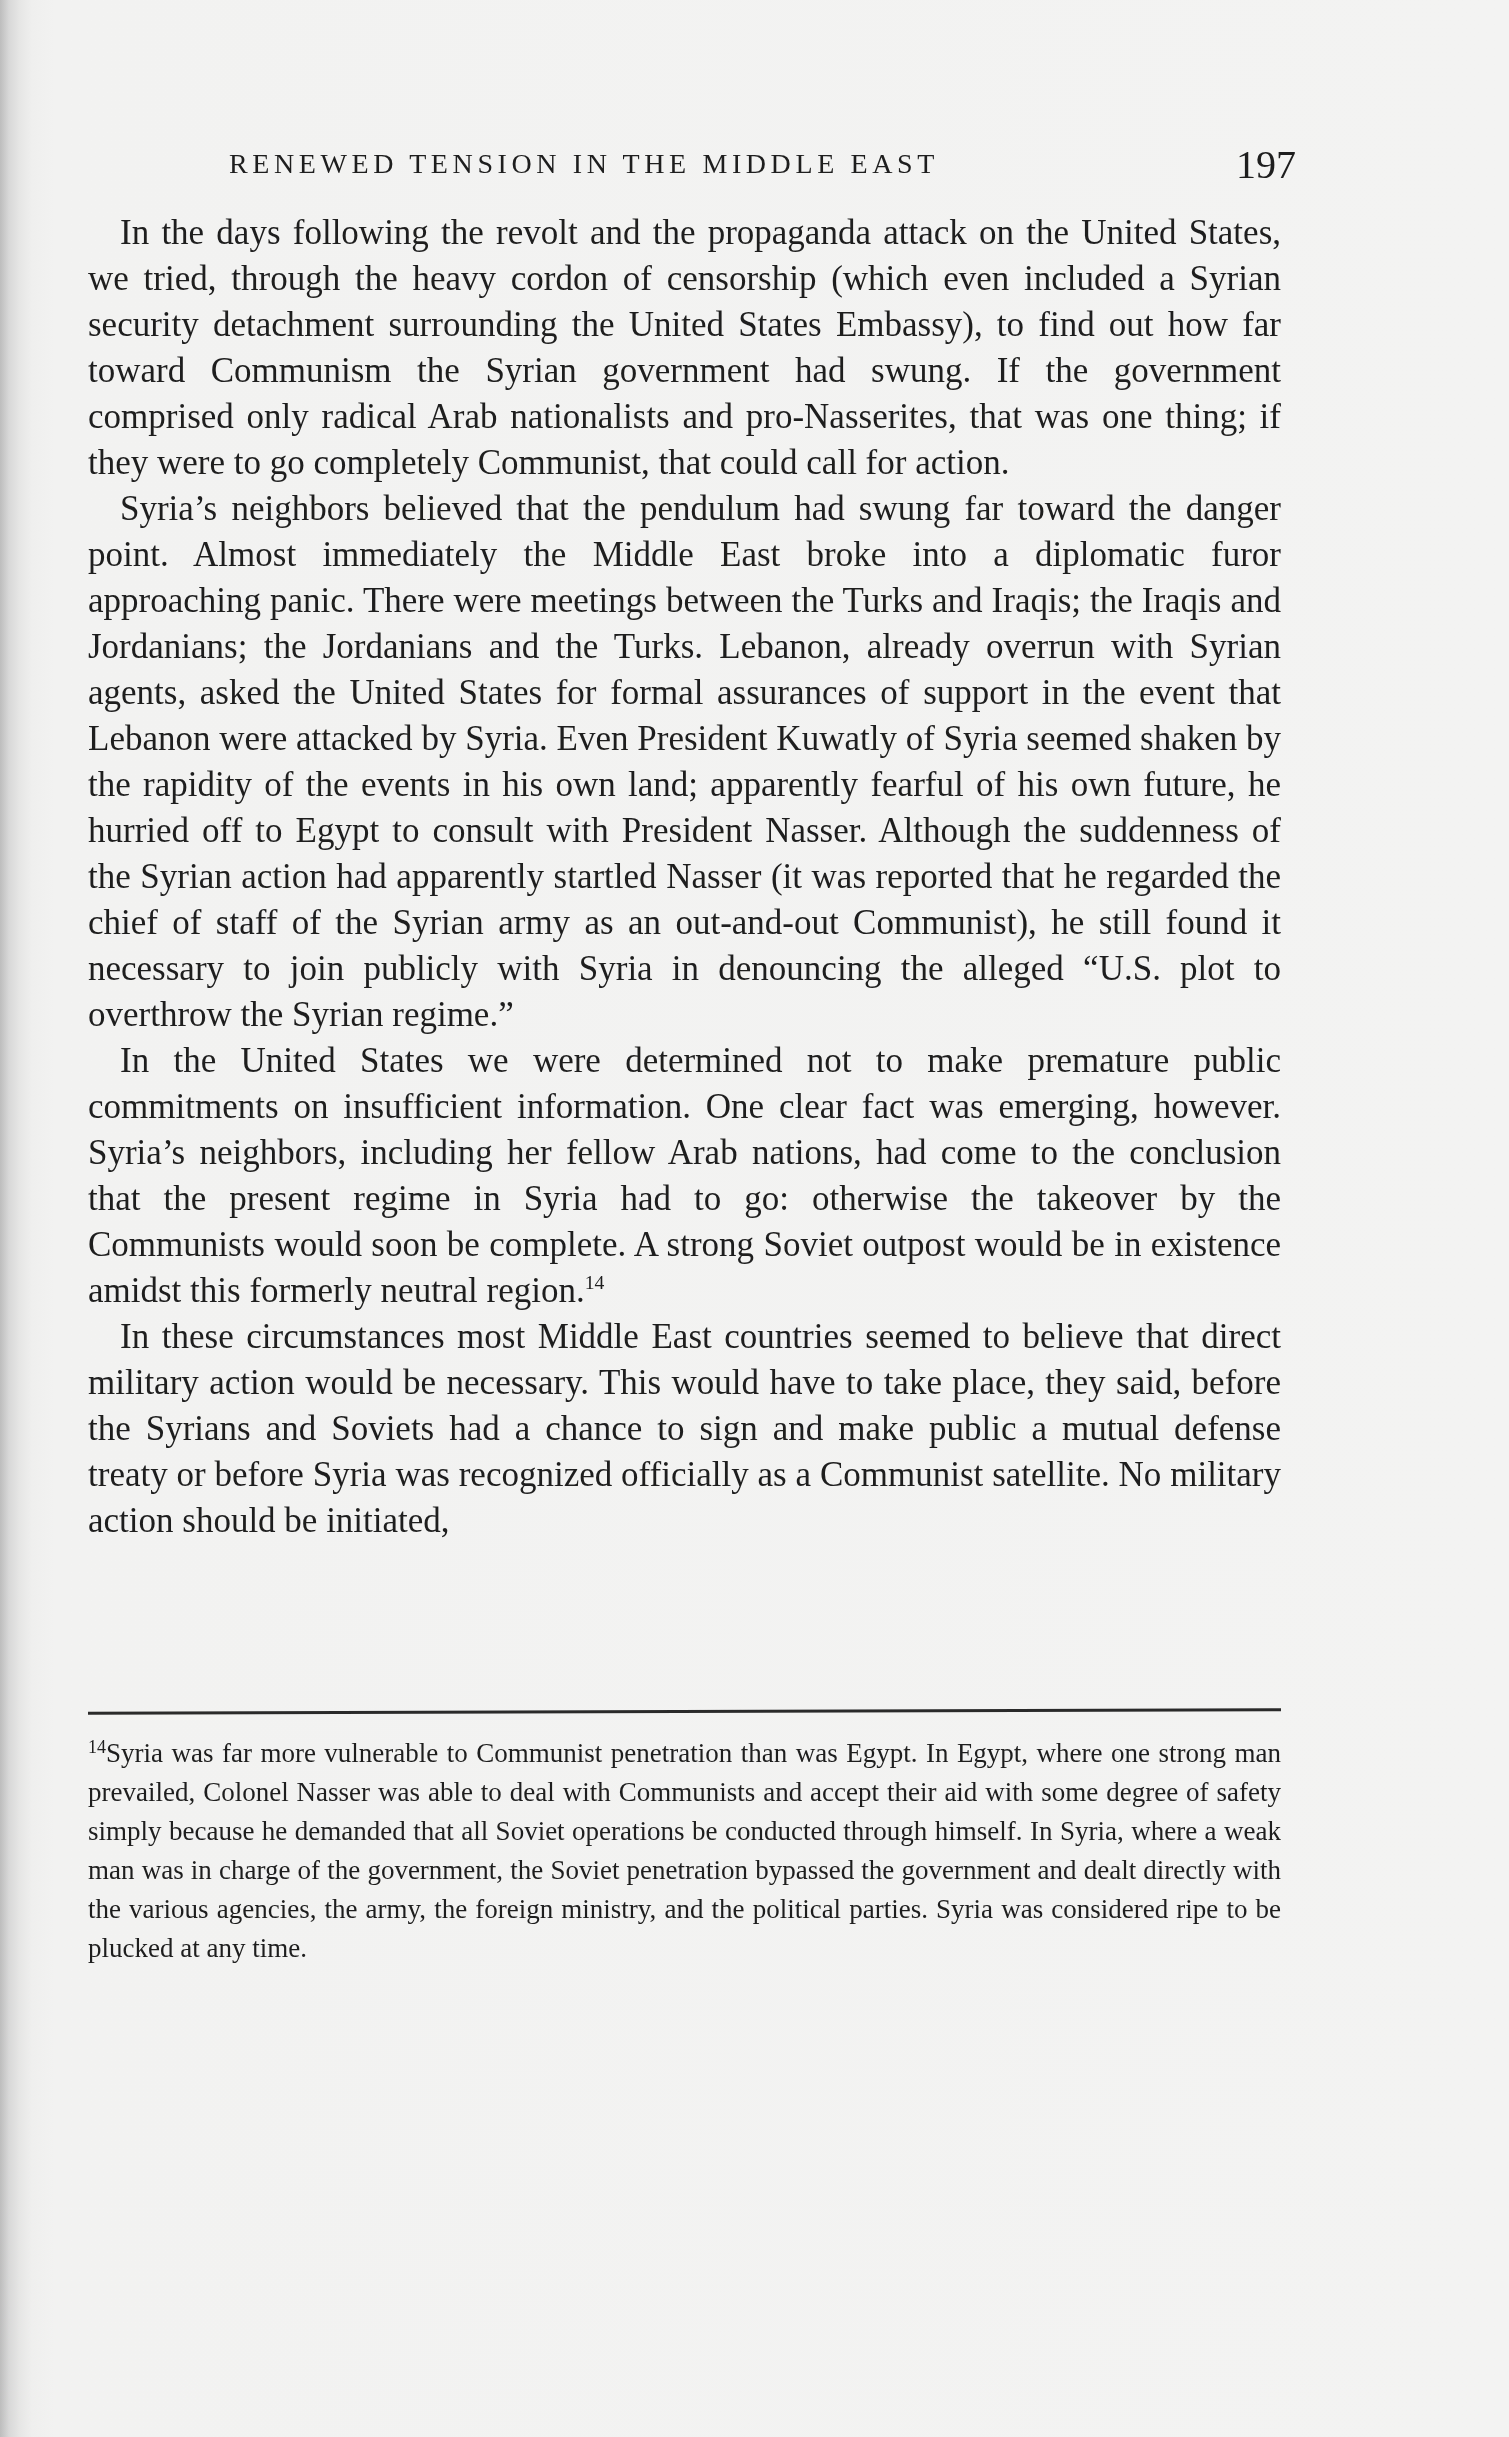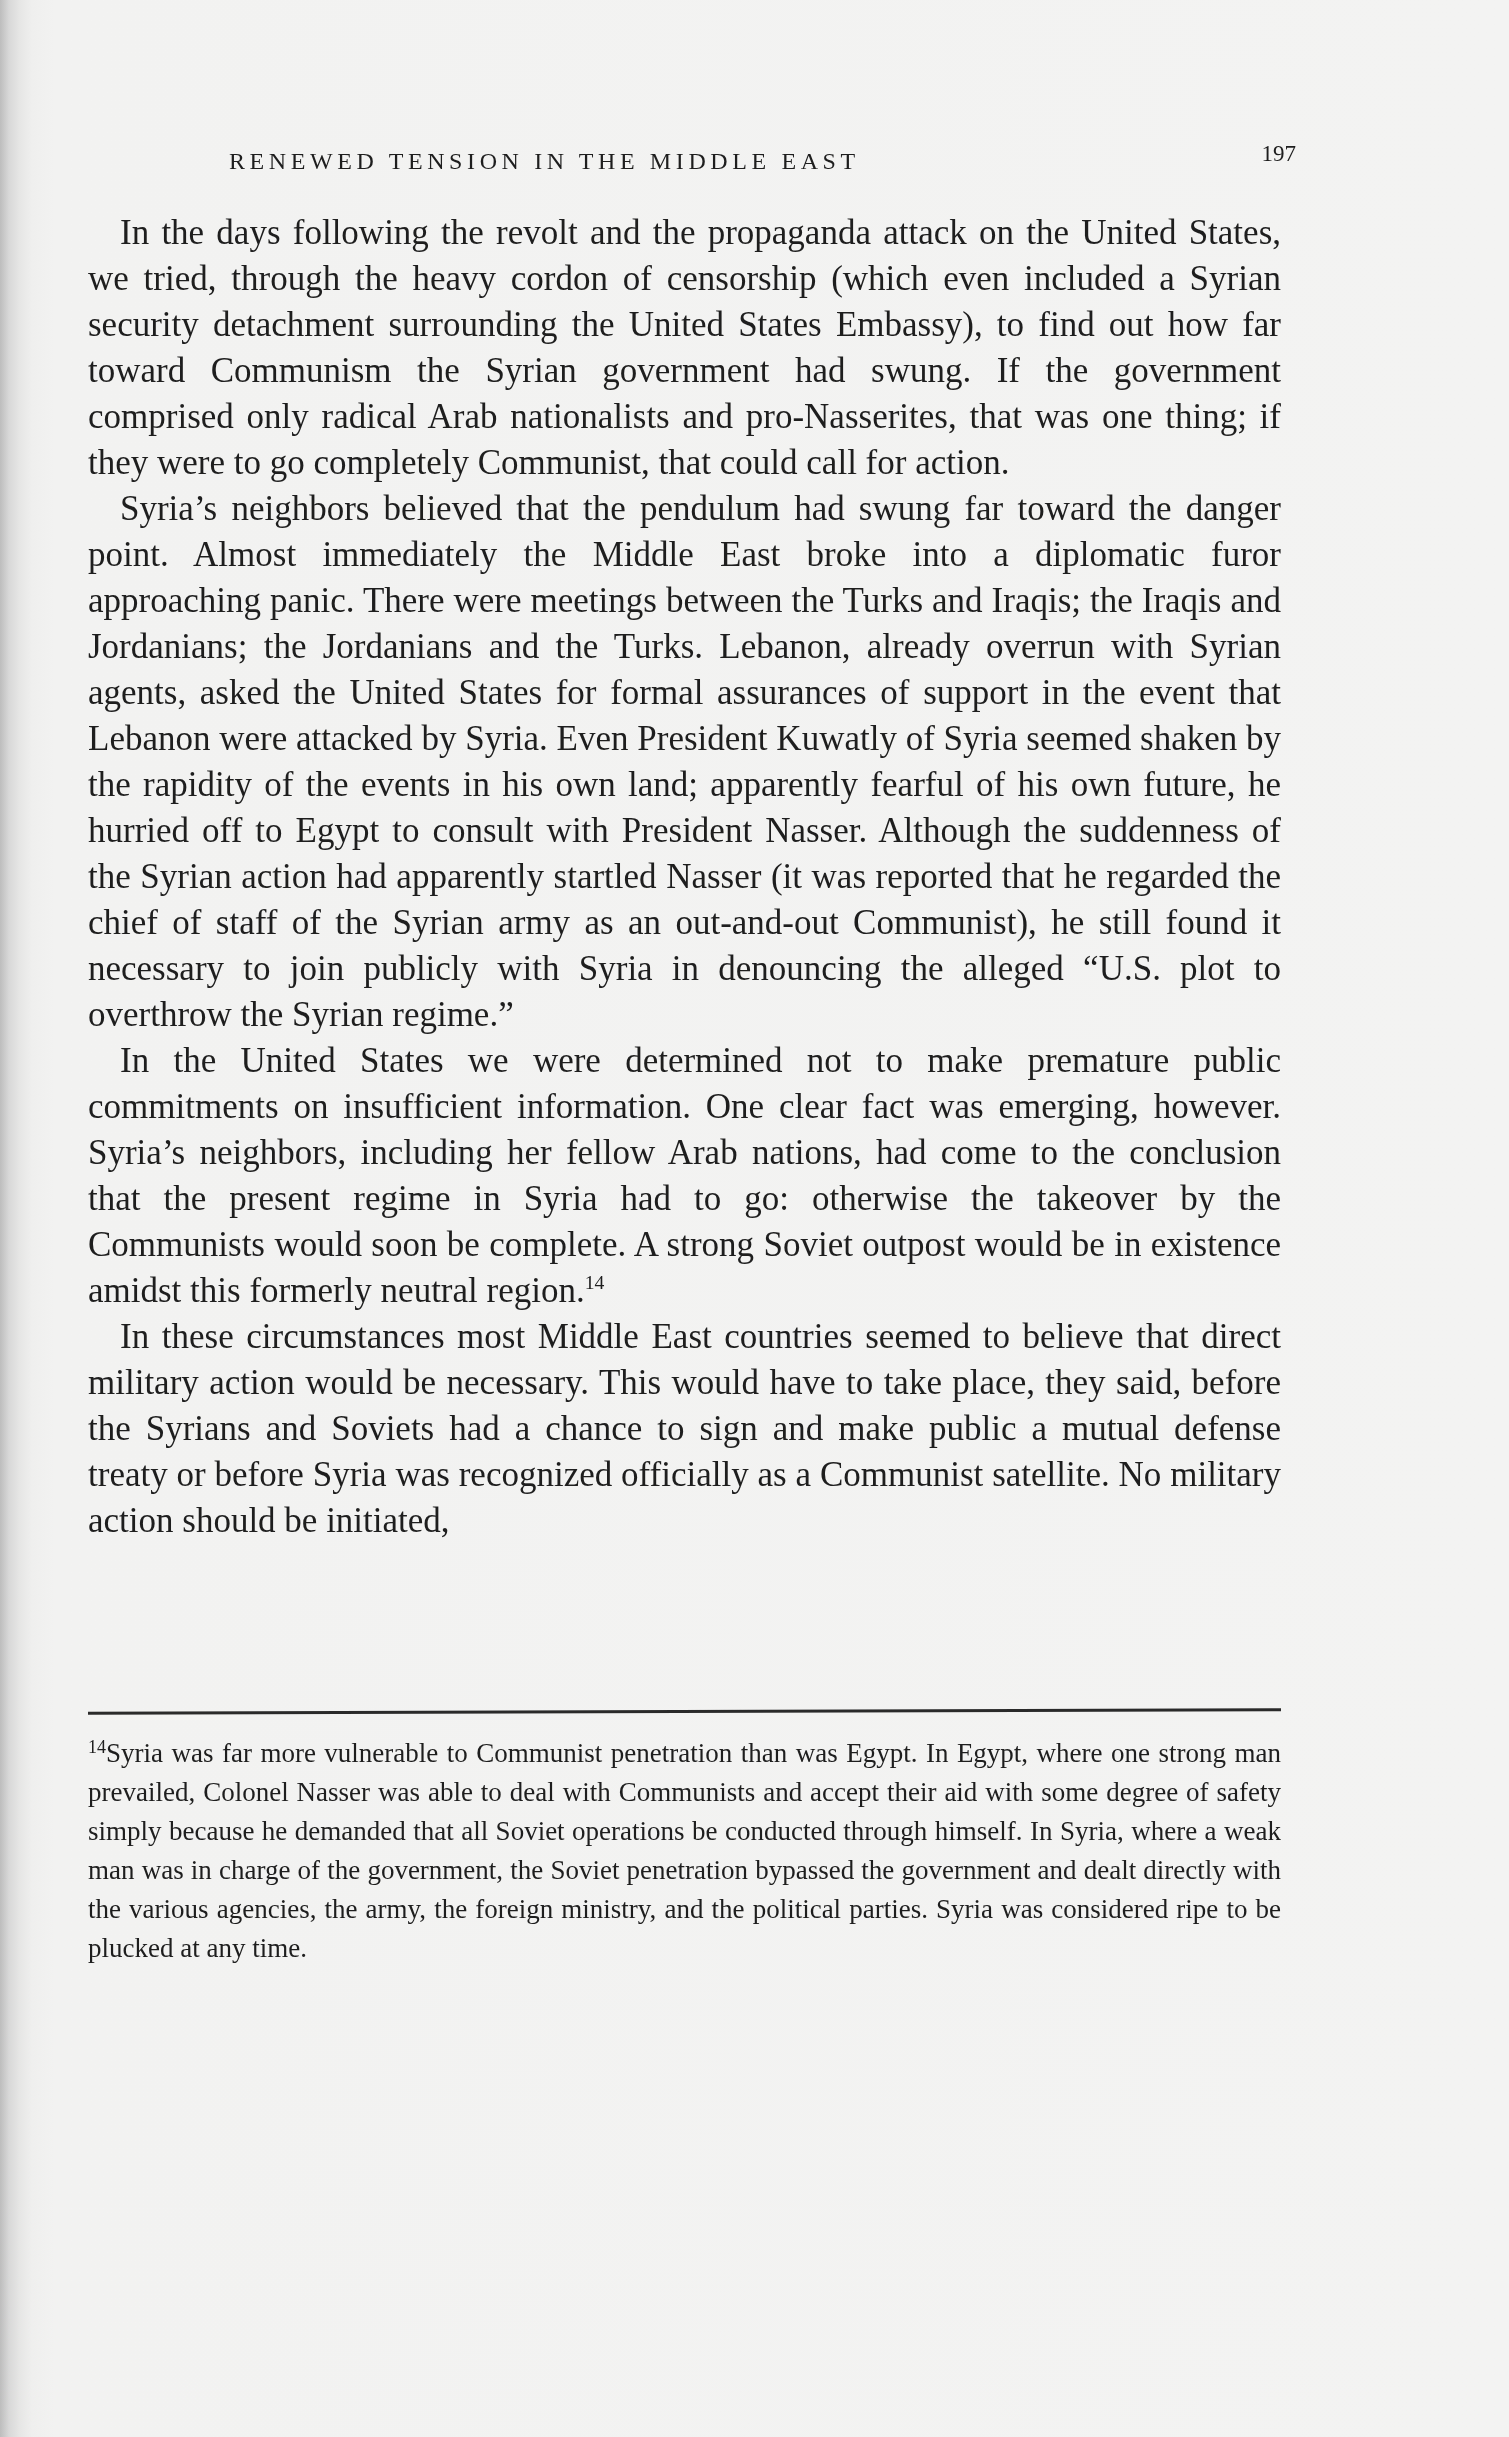--- a/index.html
+++ b/index.html
@@ -9,26 +9,26 @@
       position: relative; overflow: hidden;
       font-family: "Liberation Serif", "DejaVu Serif", serif;
       color: #1e1e1e;
     }
     .page {
       position: absolute; left: 0; top: 0; width: 1510px; height: 2438px;
       background: linear-gradient(to right, #bdbdbd 0px, #d8d8d8 9px, #e6e6e5 19.7px, #efefee 32px, #f2f2f1 54px, #f3f3f2 100%);
     }
     .running-head {
       position: absolute; top: 148px; left: 229px; width: 1055px;
-      font-size: 24px; letter-spacing: 4.6px;
+      font-size: 28px; letter-spacing: 4.6px;
       text-transform: uppercase; white-space: nowrap;
     }
     .page-number {
       position: absolute; top: 141px; left: 1221px; width: 75px; text-align: right;
-      font-size: 23px;
+      font-size: 40px;
     }
     .body-text {
       position: absolute; top: 210px; left: 88px; width: 1193px;
       font-size: 35px; line-height: 46px; text-align: justify;
     }
     .body-text p { margin: 0; text-indent: 32px; }
     .body-text p.first { text-indent: 32px; }
     sup { font-size: 19.7px; line-height: 0; vertical-align: 13.4px; }
     .footnote-rule {
       position: absolute; top: 1710px; left: 88px; width: 1193px; height: 2.7px;

